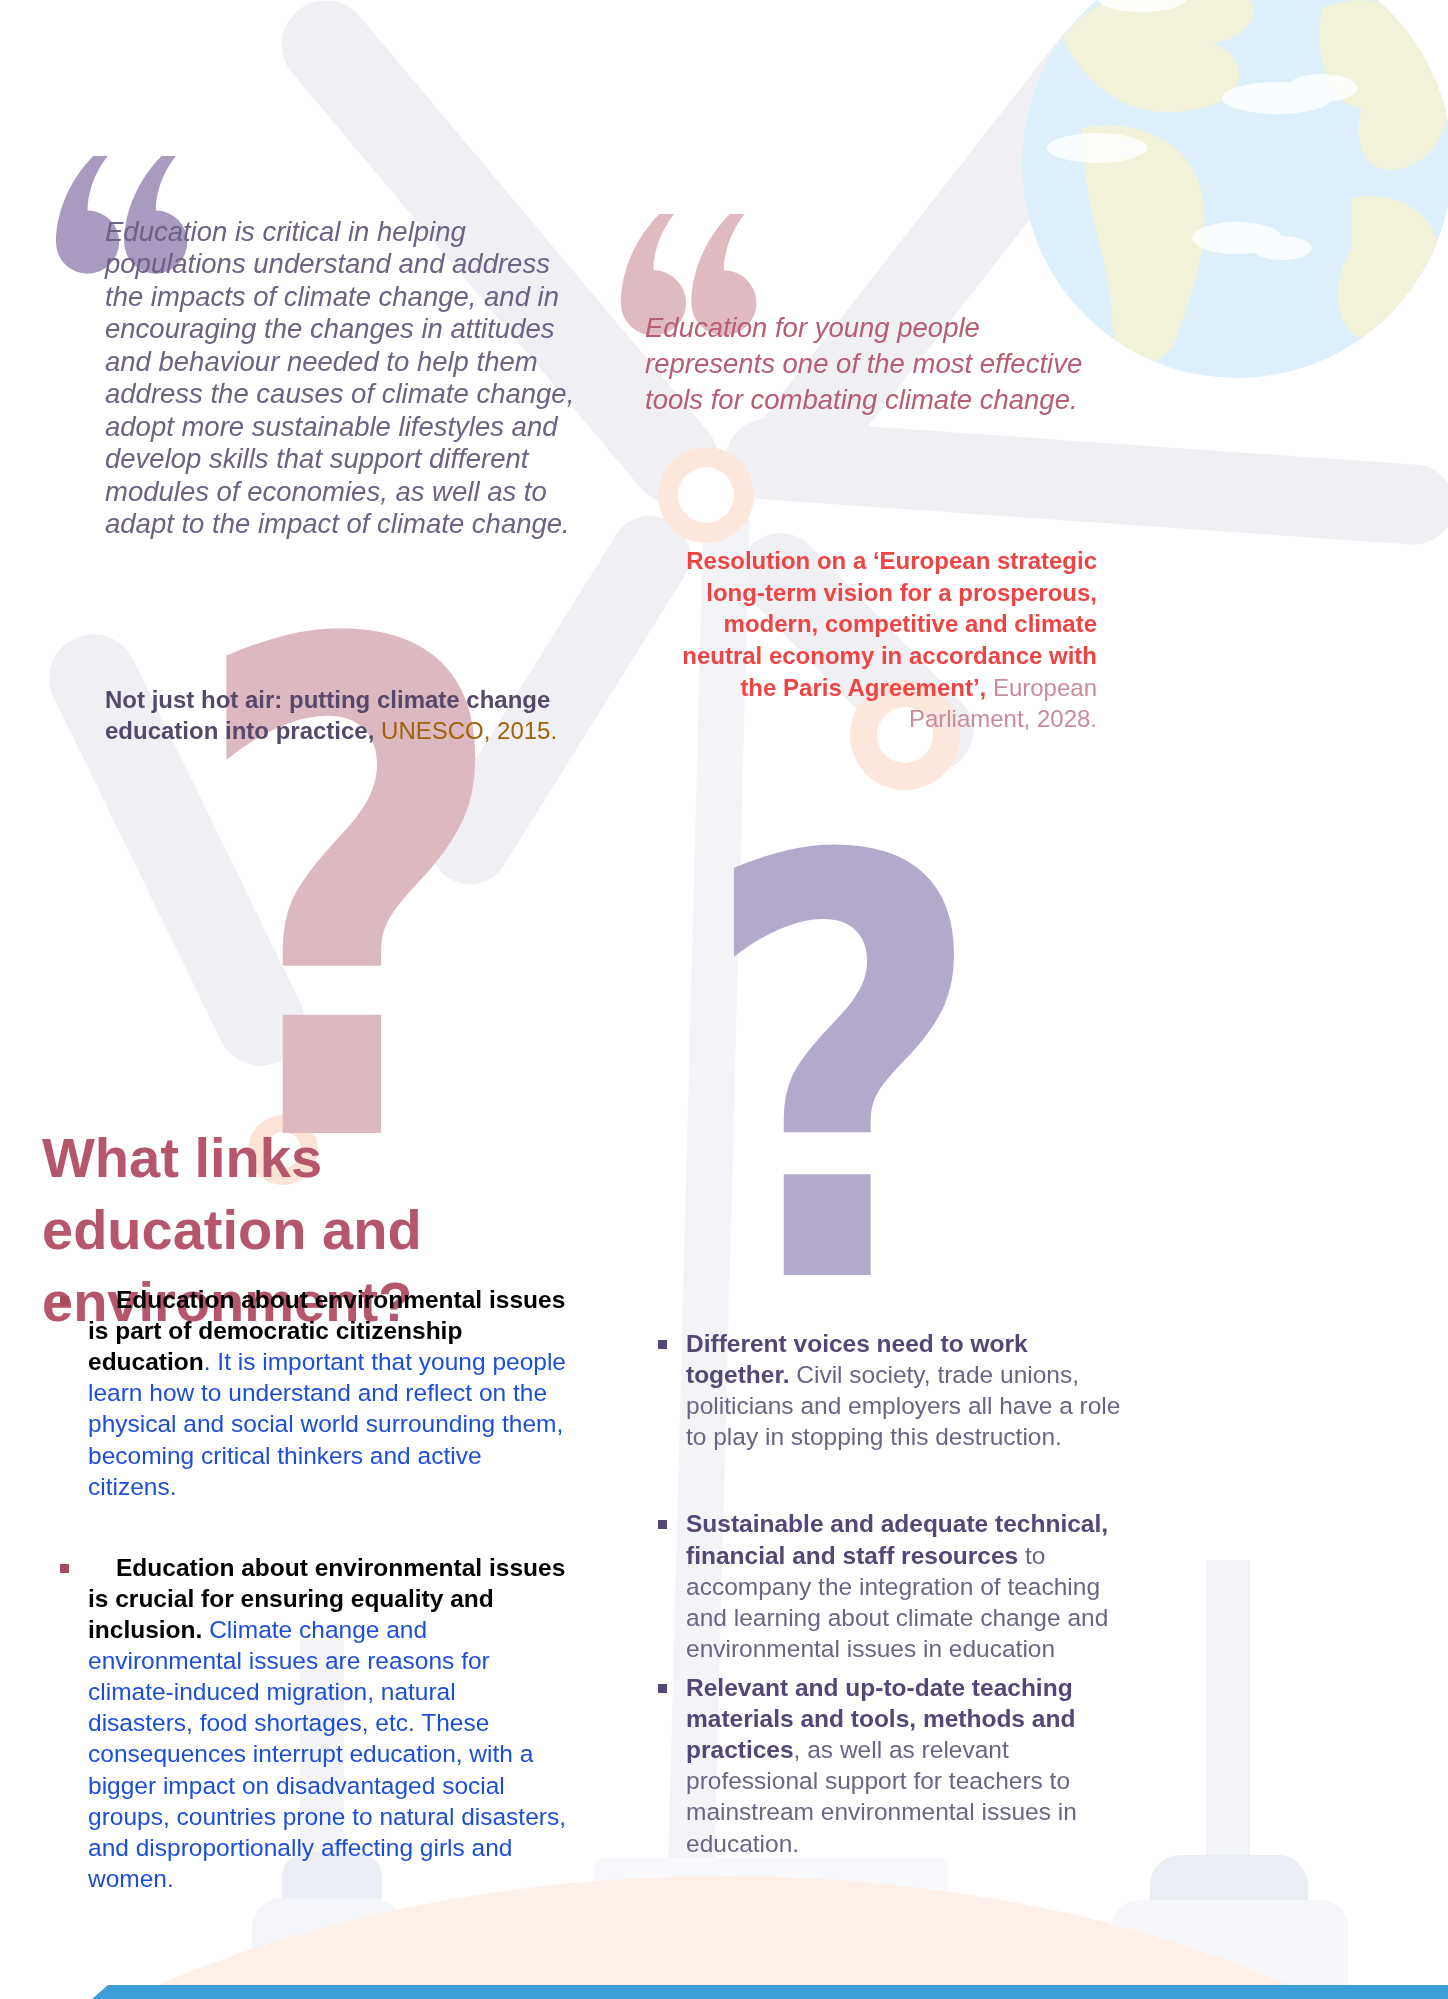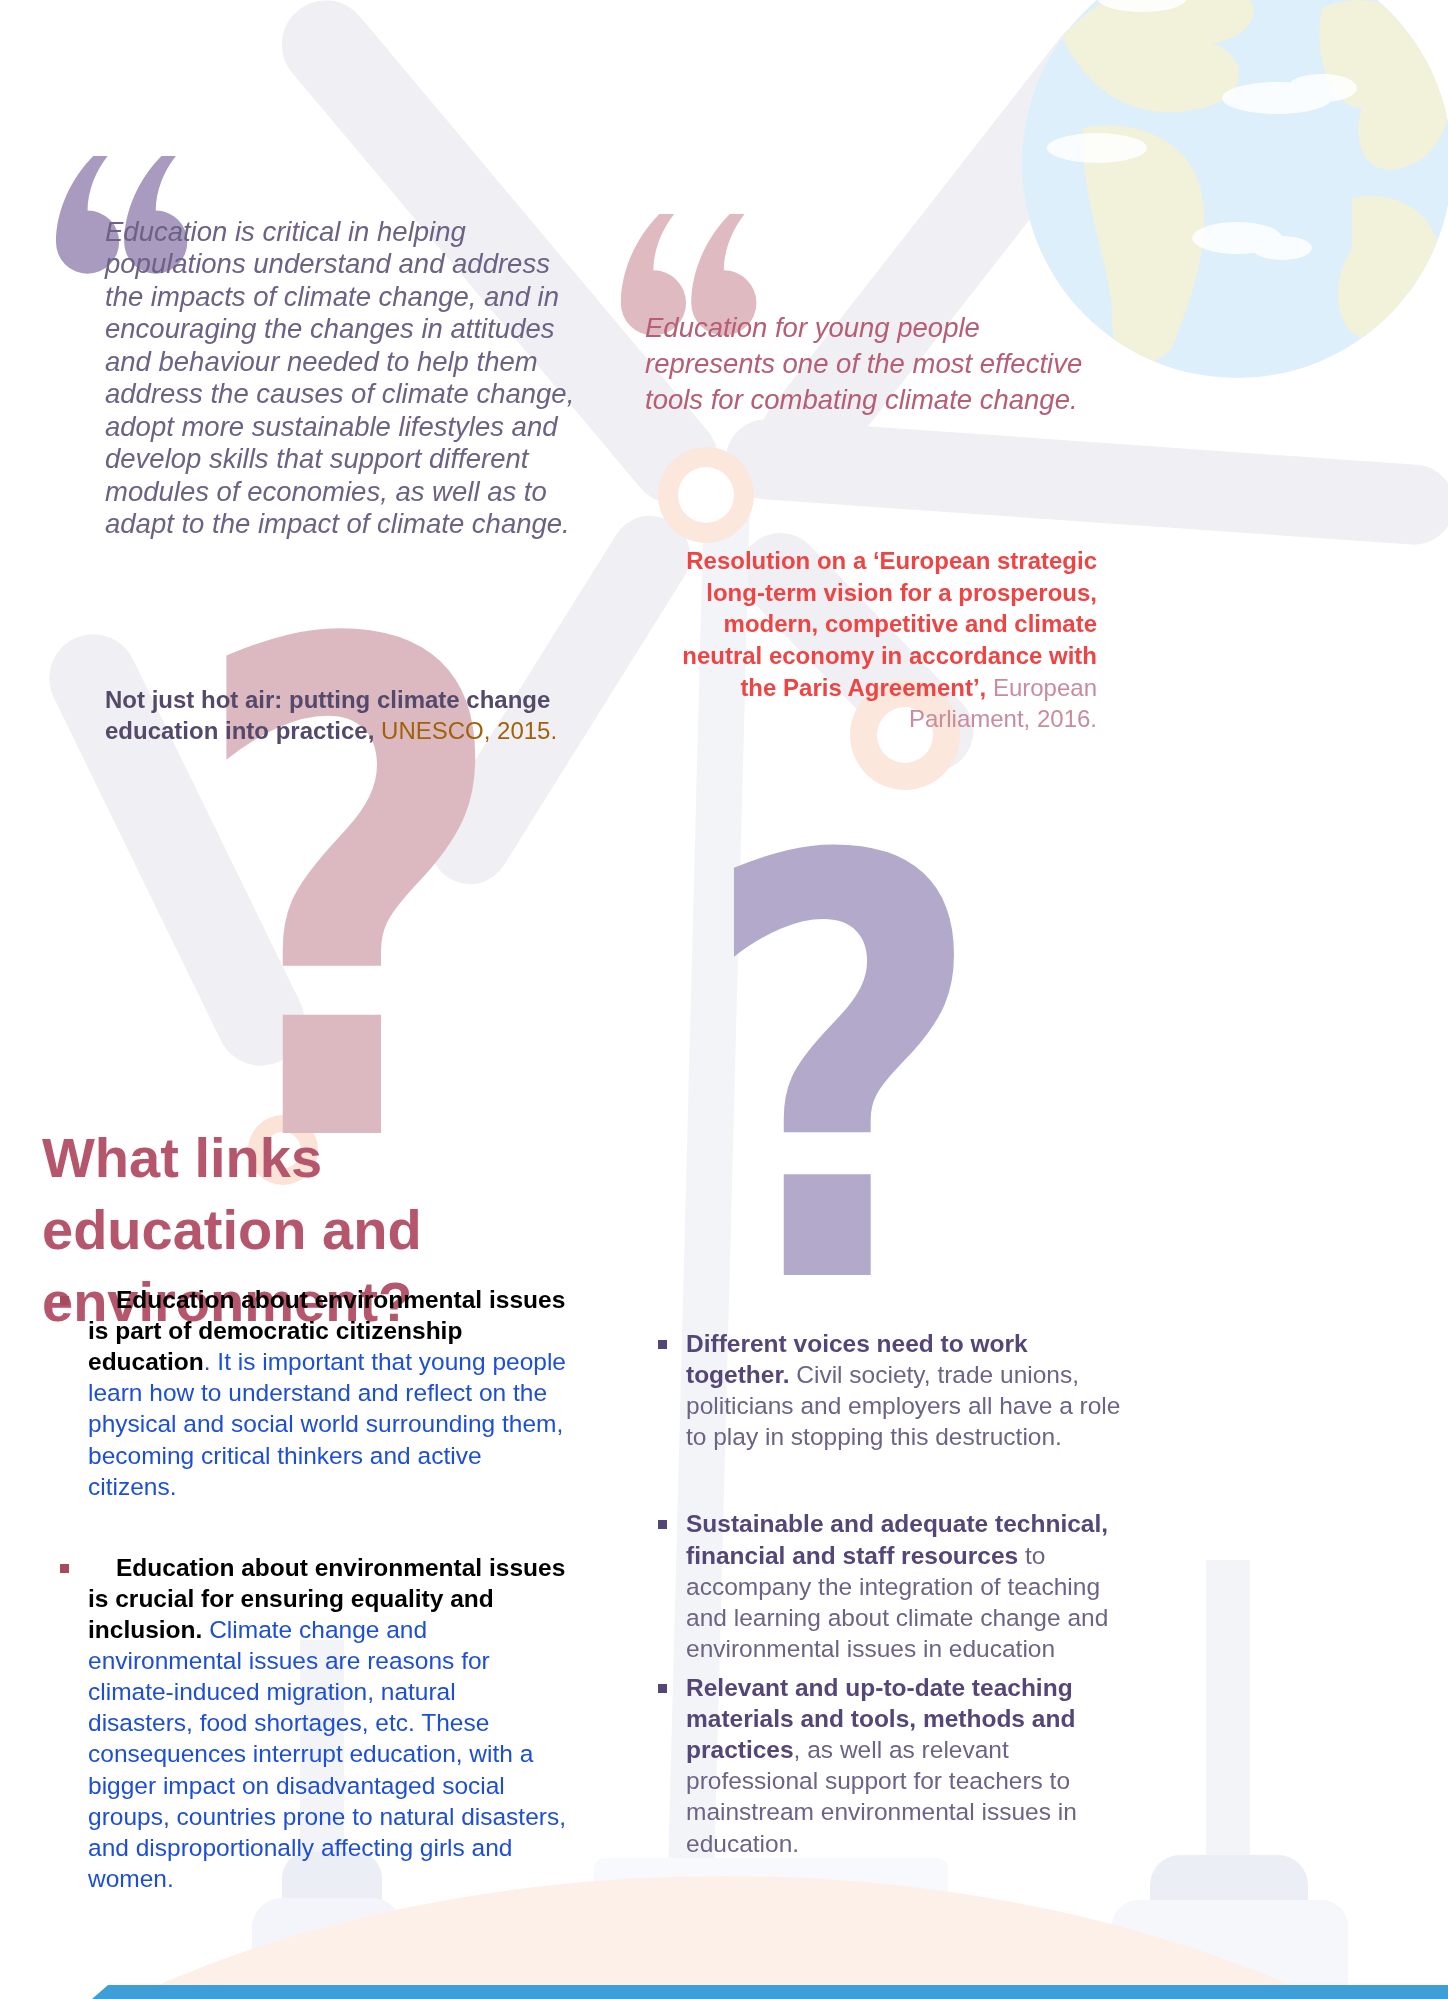--- a/index.html
+++ b/index.html
@@ -127,21 +127,21 @@
   </div>
 
   <svg class="quote-glyph right" viewBox="0 0 200 170">
     <g fill="#e0bac1">
       <path d="M60 0C30 30 8 75 8 120a44 44 0 1 0 44-44c0-28 12-56 28-76z"></path>
       <path d="M155 0c-30 30-52 75-52 120a44 44 0 1 0 44-44c0-28 12-56 28-76z"></path>
     </g>
   </svg>
   <div class="quote-text right">Education for young people represents one of the most effective tools for combating climate change.</div>
   <div class="attribution right">
-    <span class="src-bold">Resolution on a ‘European strategic long-term vision for a prosperous, modern, competitive and climate neutral economy in accordance with the Paris Agreement’,</span><span class="src-reg"> European Parliament, 2016.</span>
+    <span class="src-bold">Resolution on a ‘European strategic long-term vision for a prosperous, modern, competitive and climate neutral economy in accordance with the Paris Agreement’,</span><span class="src-reg"> European Parliament, 2028.</span>
   </div>
 
   <h2 class="heading left">What links education and environment?</h2>
   <ul class="bullets rose">
     <li>
       <span class="b-bold">Education about environmental issues is part of democratic citizenship education</span><span class="b-reg">. It is important that young people learn how to understand and reflect on the physical and social world surrounding them, becoming critical thinkers and active citizens.</span>
     </li>
     <li>
       <span class="b-bold">Education about environmental issues is crucial for ensuring equality and inclusion.</span><span class="b-reg"> Climate change and environmental issues are reasons for climate-induced migration, natural disasters, food shortages, etc. These consequences interrupt education, with a bigger impact on disadvantaged social groups, countries prone to natural disasters, and disproportionally affecting girls and women.</span>
     </li>

